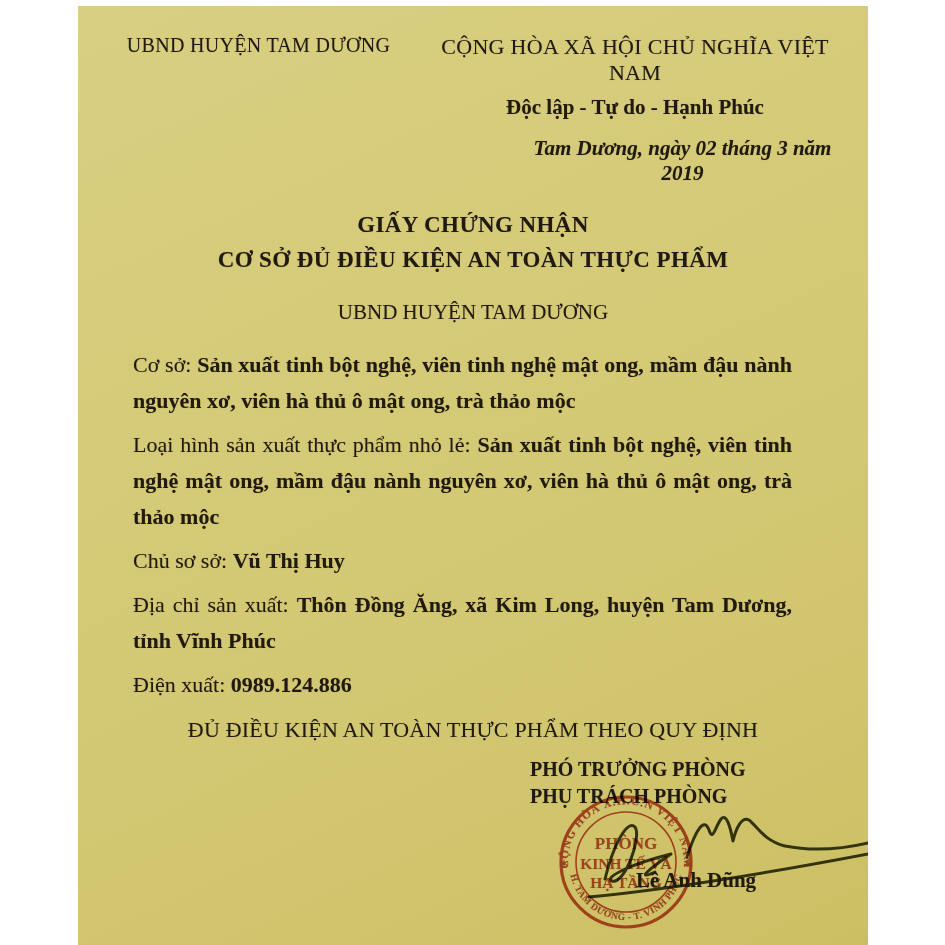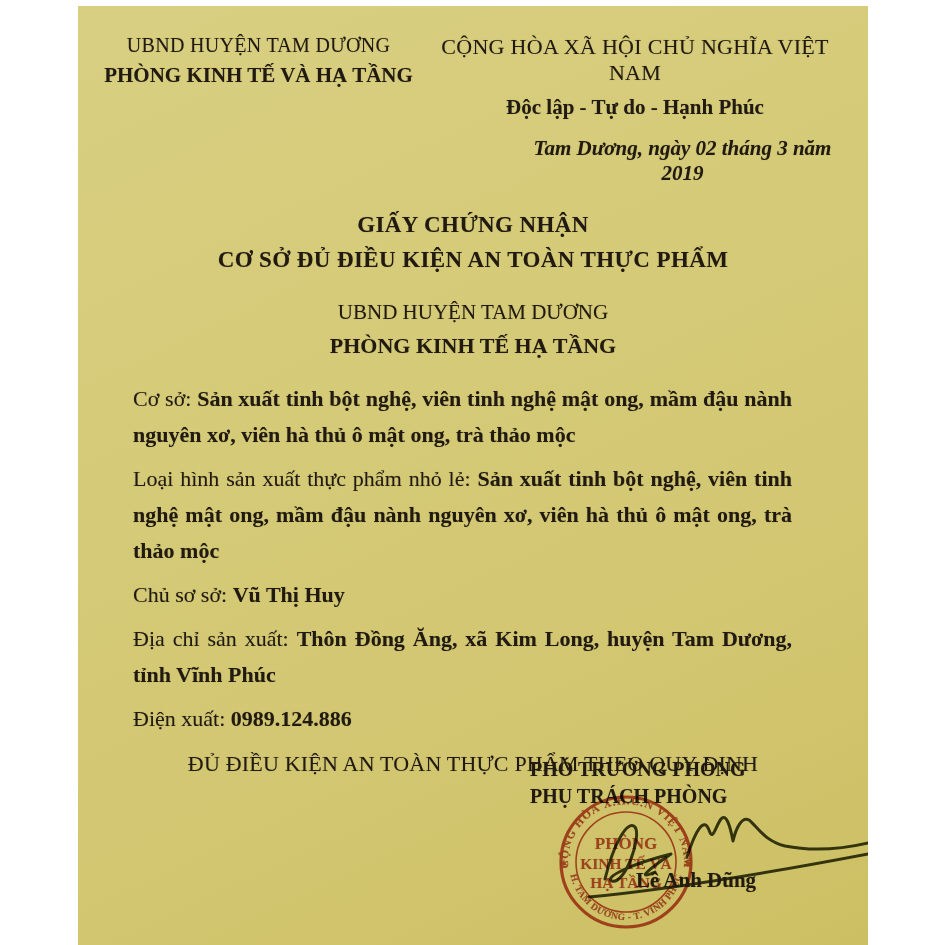--- a/index.html
+++ b/index.html
@@ -132,37 +132,35 @@
 </style>
 </head>
 <body>
 
 <div class="stage">
   <div class="paper">
 
     <div class="hdr">
       <div class="hdr-left">
         <div class="l1">UBND HUYỆN TAM DƯƠNG</div>
-        <div class="l2">PHÒNG KINH TẾ VÀ HẠ TẦNG</div>
       </div>
       <div class="hdr-right">
         <div class="l1">CỘNG HÒA XÃ HỘI CHỦ NGHĨA VIỆT NAM</div>
         <div class="l2">Độc lập - Tự do - Hạnh Phúc</div>
         <div class="date">Tam Dương, ngày 02 tháng 3 năm 2019</div>
       </div>
     </div>
 
     <div class="doc-title">
       <div class="t1">GIẤY CHỨNG NHẬN</div>
       <div class="t2">CƠ SỞ ĐỦ ĐIỀU KIỆN AN TOÀN THỰC PHẨM</div>
     </div>
 
     <div class="issuer">
       <div class="i1">UBND HUYỆN TAM DƯƠNG</div>
-      <div class="i2">PHÒNG KINH TẾ HẠ TẦNG</div>
     </div>
 
 
     <div class="body-text">
       <p class="field"><span class="lbl">Cơ sở: </span><span class="val">Sản xuất tinh bột nghệ, viên tinh nghệ mật ong, mầm đậu nành nguyên xơ, viên hà thủ ô mật ong, trà thảo mộc</span></p>
       <p class="field"><span class="lbl">Loại hình sản xuất thực phẩm nhỏ lẻ: </span><span class="val">Sản xuất tinh bột nghệ, viên tinh nghệ mật ong, mầm đậu nành nguyên xơ, viên hà thủ ô mật ong, trà thảo mộc</span></p>
       <p class="field"><span class="lbl">Chủ sơ sở: </span><span class="val">Vũ Thị Huy</span></p>
       <p class="field"><span class="lbl">Địa chỉ sản xuất: </span><span class="val">Thôn Đồng Ăng, xã Kim Long, huyện Tam Dương, tỉnh Vĩnh Phúc</span></p>
       <p class="field"><span class="lbl">Điện xuất: </span><span class="val">0989.124.886</span></p>
     </div>

